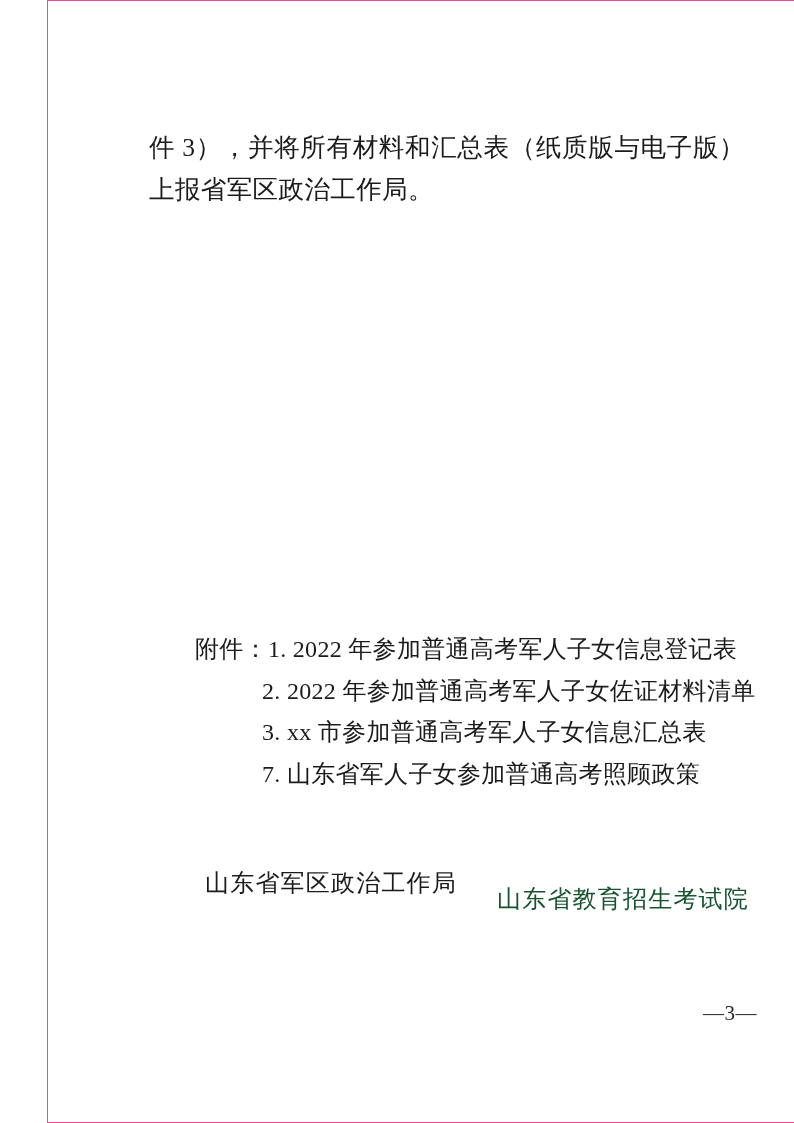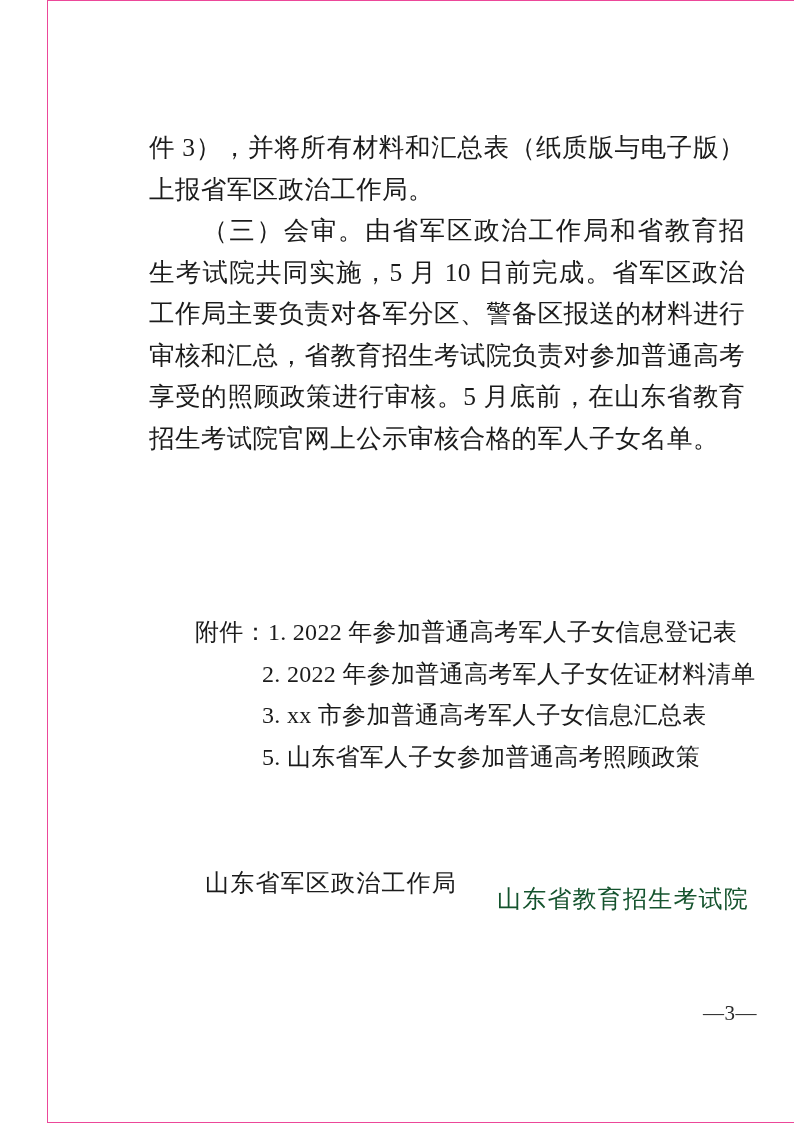--- a/index.html
+++ b/index.html
@@ -40,21 +40,21 @@
     text-indent: 53px;
   }
   .para + .para {
     margin-top: 0;
   }
 
   
   .attachments {
     position: absolute;
     left: 147px;
-    top: 611px;
+    top: 628px;
     font-size: 24px;
     line-height: 41.5px;
     color: #1b1b1b;
     letter-spacing: 0.3px;
   }
   .attach-first {
     white-space: nowrap;
   }
   .attach-label {
     display: inline-block;
@@ -122,37 +122,36 @@
 </style>
 </head>
 <body>
 
 <div class="page">
 
   <div class="doc-body">
 
     <p class="para">件 3），并将所有材料和汇总表（纸质版与电子版）上报省军区政治工作局。</p>
 
-    <p class="para indent">（三）会审。由省军区政治工作局和省教育招生考试院共同实施，5 月 10 日前完成。省军区政治工作局主要负责对各军分区、警备区报送的材料进行审核和汇总，省教育招生考试院负责对参加普通高考享受的照顾政策进行审核。5 月底前，在山东省教育招生考试院官网上公示审核合格的军人子女名单。</p>
 
 
   </div>
 
   <div class="attachments">
     <div class="attach-first">
       <span class="attach-label">附件：</span><span>1. 2022 年参加普通高考军人子女信息登记表</span>
     </div>
     <div class="attach-rest">
       <span>2. 2022 年参加普通高考军人子女佐证材料清单</span>
     </div>
     <div class="attach-rest">
       <span>3. xx 市参加普通高考军人子女信息汇总表</span>
     </div>
     <div class="attach-rest">
-      <span>5. 山东省军人子女参加普通高考照顾政策</span>
+      <span>7. 山东省军人子女参加普通高考照顾政策</span>
     </div>
   </div>
 
   <div class="sign-block">
     <div class="sign-row">
       <span class="sign-left">山东省军区政治工作局</span>
       <span class="sign-right">山东省教育招生考试院</span>
     </div>
   </div>
 

